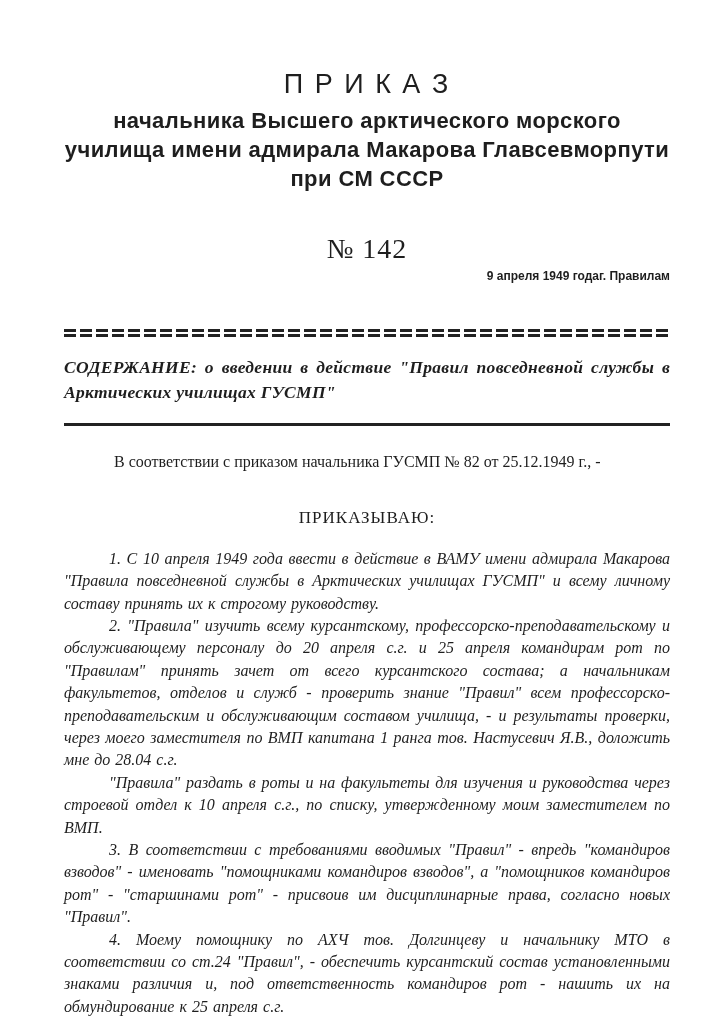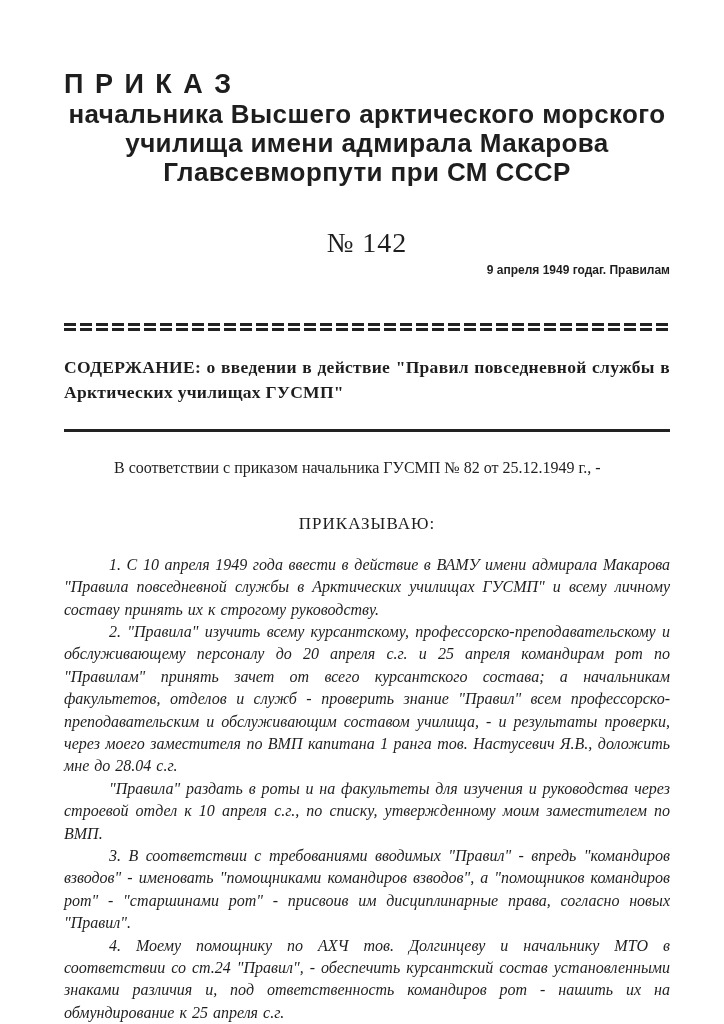--- a/index.html
+++ b/index.html
@@ -12,33 +12,33 @@
     overflow: hidden;
   }
   .page {
     box-sizing: border-box;
     width: 724px;
     height: 1024px;
     padding: 70px 54px 20px 64px;
     background: #ffffff;
   }
   .order-title {
-    text-align: left;
+    text-align: center;
     font-family: "Liberation Sans", "DejaVu Sans", sans-serif;
-    font-weight: bold;
+    font-weight: normal;
     font-size: 27px;
     letter-spacing: 2px;
     line-height: 1.1;
   }
   .order-subtitle {
-    margin-top: 0;
+    margin-top: 6px;
     text-align: center;
     font-family: "Liberation Sans", "DejaVu Sans", sans-serif;
     font-weight: bold;
-    font-size: 26px;
+    font-size: 22px;
     letter-spacing: 0.4px;
     line-height: 29px;
   }
   .order-number {
     margin-top: 40px;
     text-align: center;
     font-family: "Liberation Serif", "DejaVu Serif", serif;
     font-size: 28px;
     letter-spacing: 1px;
   }
@@ -55,27 +55,28 @@
     margin-top: 46px;
     height: 8px;
     background-image:
       repeating-linear-gradient(90deg, #222 0 12px, transparent 12px 16px),
       repeating-linear-gradient(90deg, #222 0 12px, transparent 12px 16px);
     background-size: 100% 3px, 100% 3px;
     background-position: 0 0, 0 100%;
     background-repeat: no-repeat;
   }
   .order-subject {
-    margin: 24px 0;
+    margin: 18px 0;
     font-family: "Liberation Serif", "DejaVu Serif", serif;
     font-weight: bold;
     font-size: 17.5px;
     line-height: 25px;
     text-align: justify;
     letter-spacing: 0.3px;
+    font-style: italic;
   }
   .rule-solid {
     height: 0;
     border-top: 3px solid #222;
   }
   .order-preamble {
     margin-top: 25px;
     font-size: 16px;
     line-height: 22px;
     text-indent: 50px;

